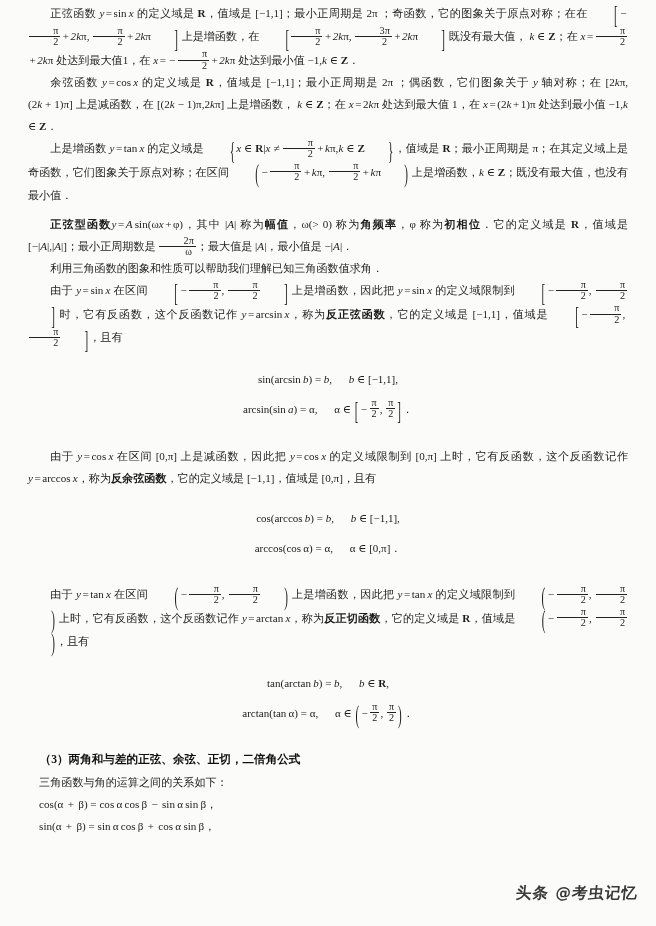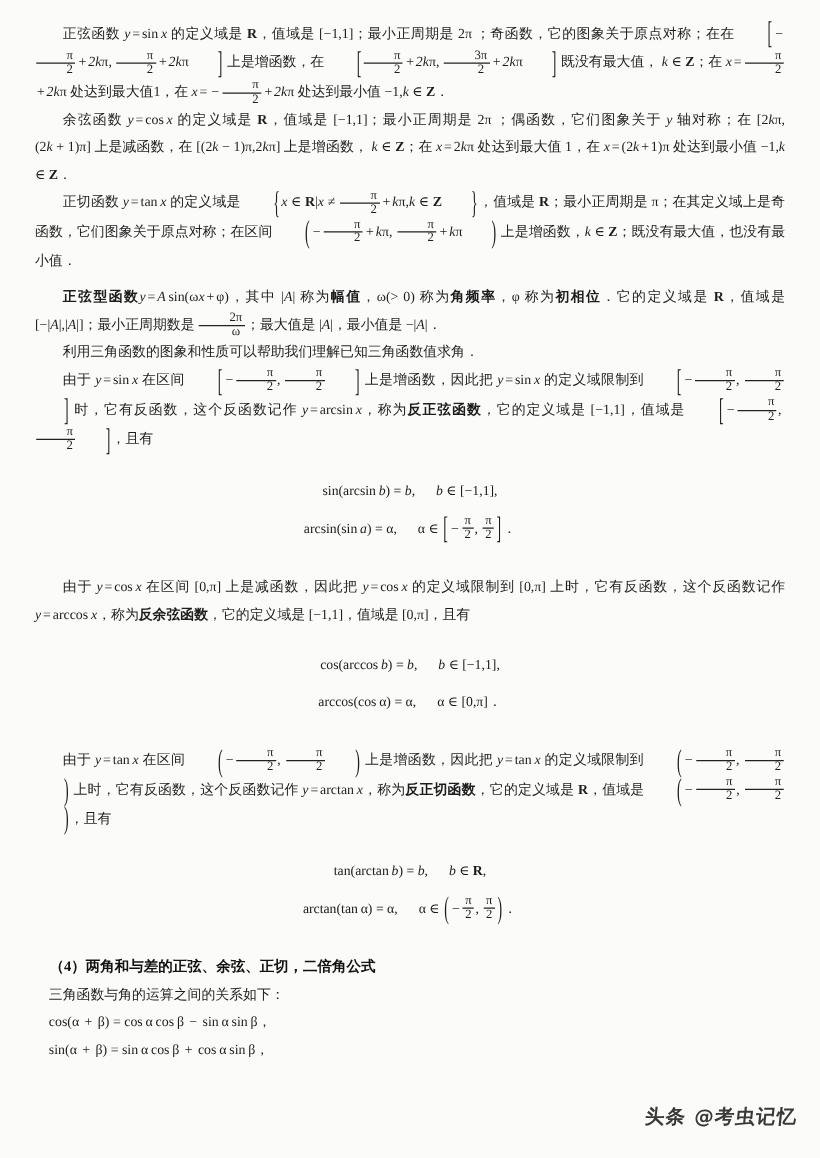--- a/index.html
+++ b/index.html
@@ -12,21 +12,21 @@
     position:relative;
   }
   .page{
     position:relative;
     width:656px;height:926px;
     padding:0;
     box-sizing:border-box;
   }
   .body-col{
     position:absolute;
-    left:28px; right:28px; top:16px;
+    left:28px; right:28px; top:2px;
     width:600px;
   }
   p.para{
     margin:0 0 0 0;
     font-size:11.1px;
     line-height:22.1px;
     text-align:justify;
     text-justify:inter-character;
     color:#1d1d1d;
   }
@@ -135,21 +135,21 @@
       <span class="mr">[2<span class="m">k</span>π,(2<span class="m">k</span>&nbsp;+&nbsp;1)π]</span> 上是减函数，在
       <span class="mr">[(2<span class="m">k</span>&nbsp;−&nbsp;1)π,2<span class="m">k</span>π]</span> 上是增函数，
       <span><span class="m">k</span> <span class="mr">∈</span> <span class="bb">Z</span></span>；在
       <span><span class="m">x</span><span class="op">=</span>2<span class="m">k</span><span class="mr">π</span></span> 处达到最大值
       <span class="mr">1</span>，在
       <span><span class="m">x</span><span class="op">=</span>(2<span class="m">k</span><span class="op">+</span>1)<span class="mr">π</span></span> 处达到最小值
       <span class="mr">−1</span>,<span class="m">k</span> <span class="mr">∈</span> <span class="bb">Z</span>．
     </p>
 
     <p class="para indent">
-      <span>正切函数</span>
+      <span>上是增函数</span>
       <span><span class="m">y</span><span class="op">=</span><span class="mr">tan</span> <span class="m">x</span></span>
       的定义域是
       <span><span class="dl">{</span><span class="m">x</span> <span class="mr">∈</span> <span class="bb">R</span>|<span class="m">x</span> <span class="mr">≠</span> <span class="frac"><span class="num">π</span><span class="den">2</span></span><span class="op">+</span><span class="m">k</span><span class="mr">π</span>,<span class="m">k</span> <span class="mr">∈</span> <span class="bb">Z</span><span class="dr">}</span></span>，值域是
       <span class="bb">R</span>；最小正周期是
       <span class="mr">π</span>；在其定义域上是奇函数，它们图象关于原点对称；在区间
       <span><span class="dl">(</span><span class="op">−</span><span class="frac"><span class="num">π</span><span class="den">2</span></span><span class="op">+</span><span class="m">k</span><span class="mr">π</span>,&nbsp;<span class="frac"><span class="num">π</span><span class="den">2</span></span><span class="op">+</span><span class="m">k</span><span class="mr">π</span><span class="dr">)</span></span>
       上是增函数，<span><span class="m">k</span> <span class="mr">∈</span> <span class="bb">Z</span></span>；<span>既没有最大值，也没有最小值</span>．
     </p>
 
     <div class="gap-sm"></div>
@@ -254,21 +254,21 @@
       <span class="eqwrap">
         <span class="eqrow">
           <span><span class="mr">arctan</span>(<span class="mr">tan</span> <span class="mr">α</span>) <span class="mr">=</span> <span class="mr">α</span>,</span>
           <span class="cond"><span class="mr">α</span> <span class="mr">∈</span> <span class="dl">(</span><span class="op">−</span><span class="frac"><span class="num">π</span><span class="den">2</span></span>,&nbsp;<span class="frac"><span class="num">π</span><span class="den">2</span></span><span class="dr">)</span>．</span>
         </span>
       </span>
     </div>
 
     <div class="gap-lg"></div>
 
-    <h3 class="sec">（4）两角和与差的正弦、余弦、正切，二倍角公式</h3>
+    <h3 class="sec">（3）两角和与差的正弦、余弦、正切，二倍角公式</h3>
 
     <p class="para" style="text-indent:1em;">三角函数与角的运算之间的关系如下：</p>
 
     <p class="para" style="text-indent:1em;">
       <span class="mr">cos</span>(<span class="mr">α</span> <span class="op">+</span> <span class="mr">β</span>) <span class="mr">=</span> <span class="mr">cos</span> <span class="mr">α</span> <span class="mr">cos</span> <span class="mr">β</span> <span class="op">−</span> <span class="mr">sin</span> <span class="mr">α</span> <span class="mr">sin</span> <span class="mr">β</span>，
     </p>
     <p class="para" style="text-indent:1em;">
       <span class="mr">sin</span>(<span class="mr">α</span> <span class="op">+</span> <span class="mr">β</span>) <span class="mr">=</span> <span class="mr">sin</span> <span class="mr">α</span> <span class="mr">cos</span> <span class="mr">β</span> <span class="op">+</span> <span class="mr">cos</span> <span class="mr">α</span> <span class="mr">sin</span> <span class="mr">β</span>，
     </p>
 

